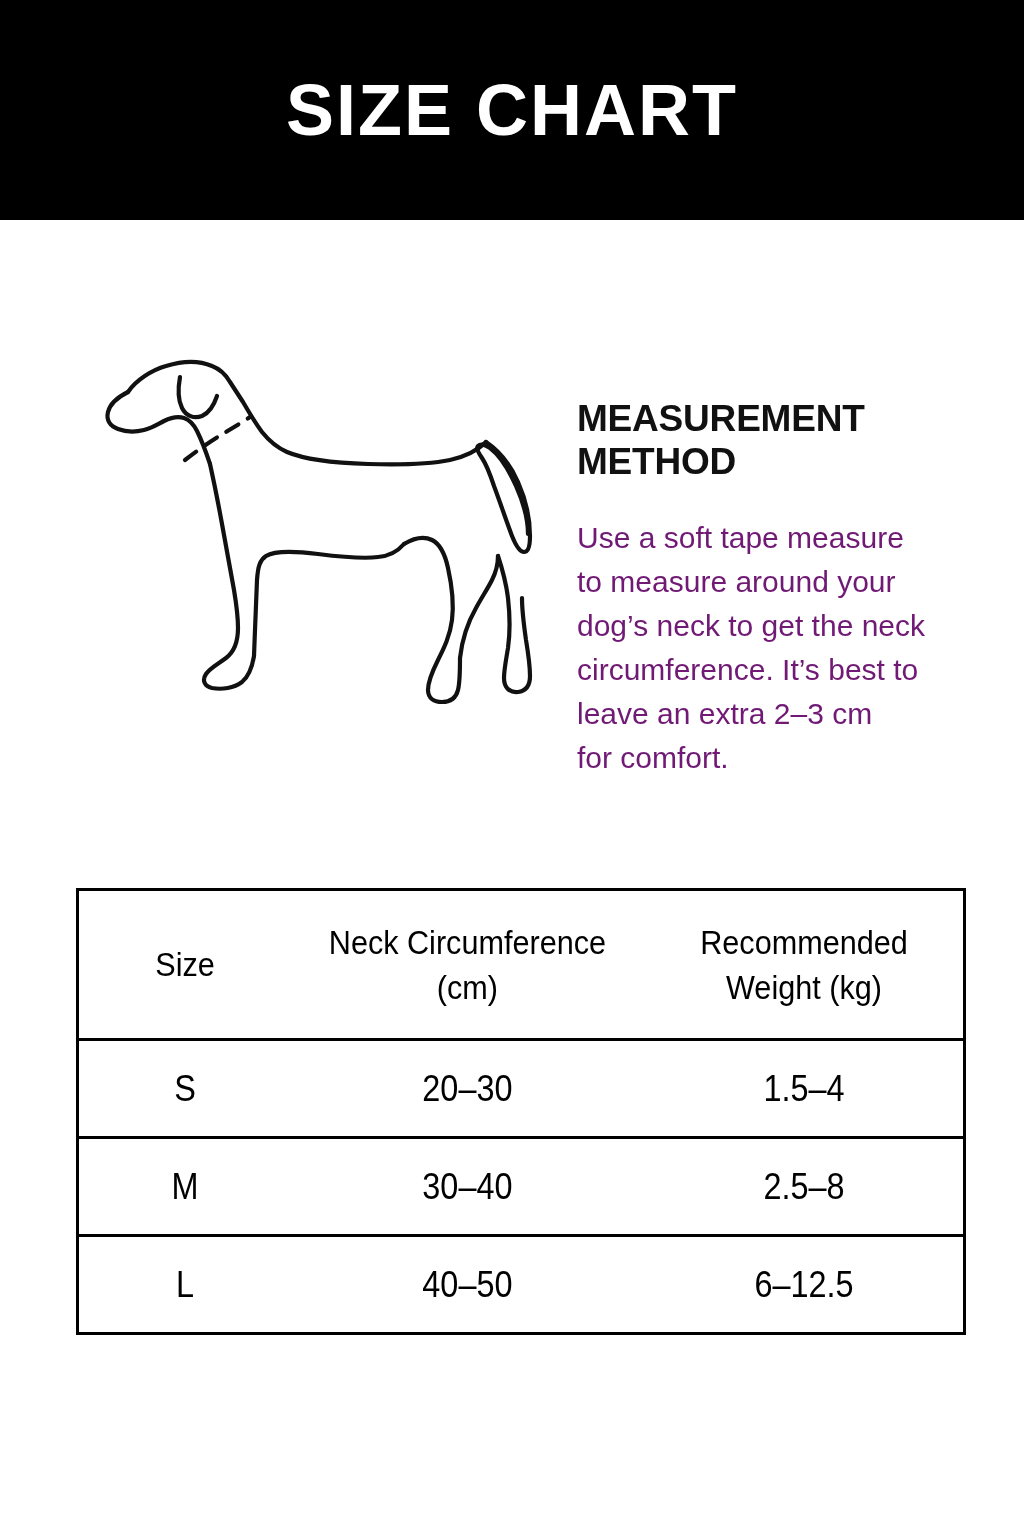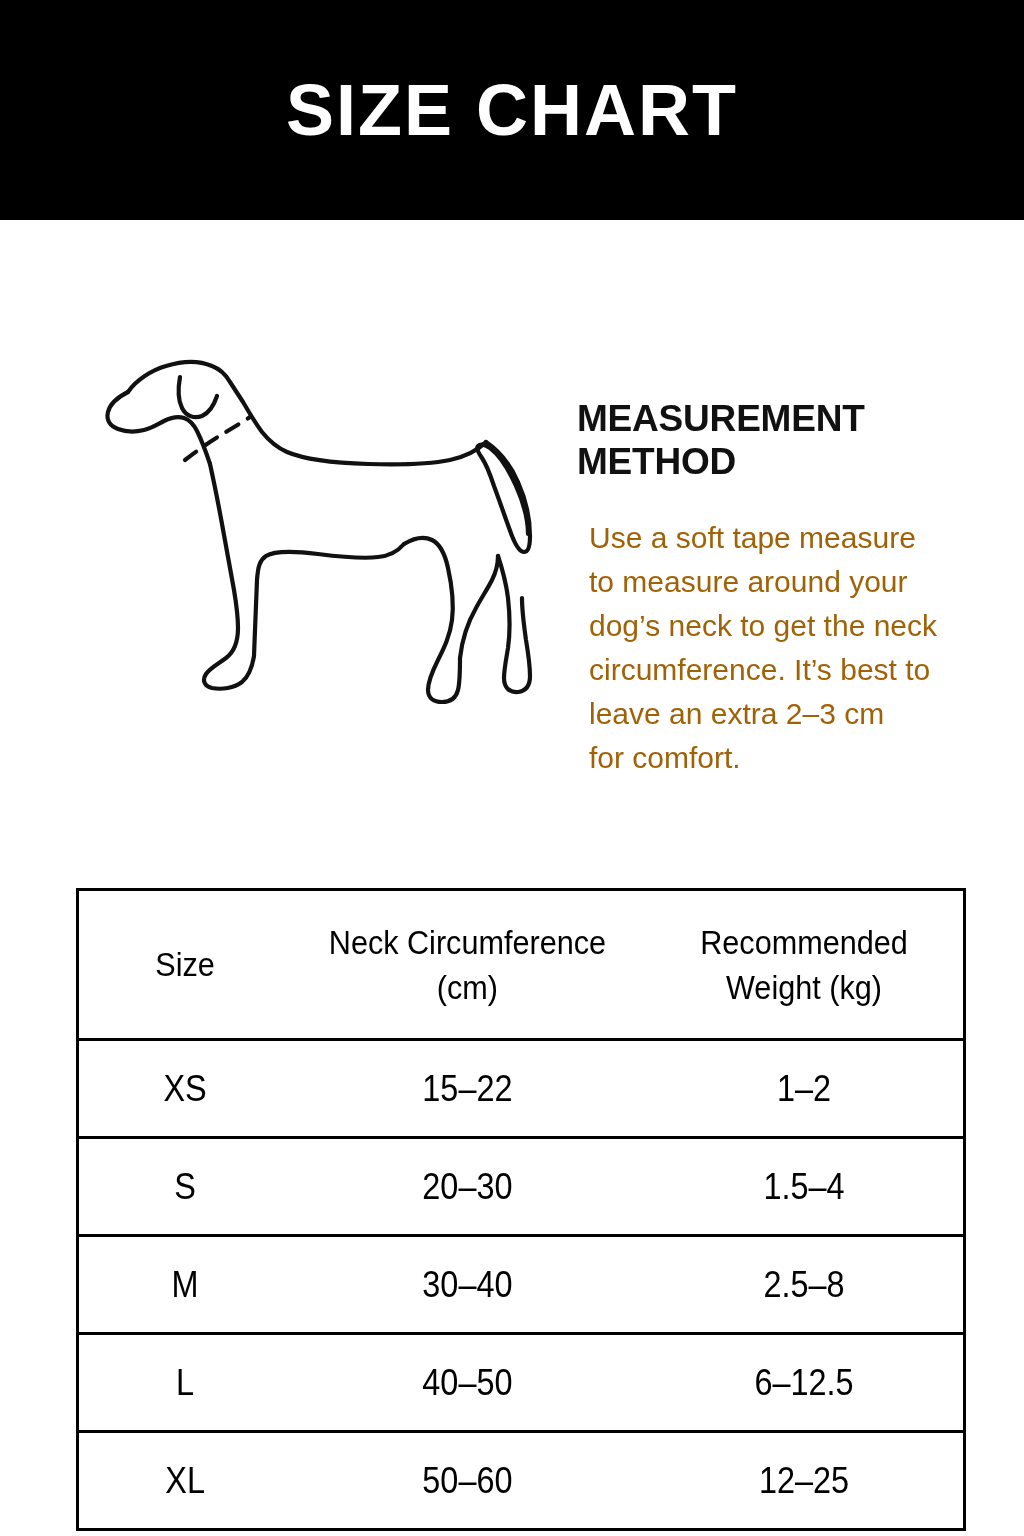--- a/index.html
+++ b/index.html
@@ -70,22 +70,22 @@
     letter-spacing: -0.2px;
     margin: 0 0 32px 0;
     color: #111111;
     white-space: pre-line;
   }
   .method-body {
     font-family: "Liberation Sans", sans-serif;
     font-weight: normal;
     font-size: 30px;
     line-height: 1.47;
-    margin: 12px;
-    color: #a16207;
+    margin: 0;
+    color: #701a75;
     white-space: pre-line;
   }
 
   
   .size-table-wrap {
     position: absolute;
     left: 76px;
     top: 888px;
     width: 890px;
   }
@@ -277,39 +277,29 @@
 (cm)</span>
         </th>
         <th>
           <span class="hdr">Recommended
 Weight (kg)</span>
         </th>
       </tr>
     </thead>
     <tbody>
       <tr>
-        <td>XS</td>
-        <td>15–22</td>
-        <td>1–2</td>
-      </tr>
-      <tr>
         <td>S</td>
         <td>20–30</td>
         <td>1.5–4</td>
       </tr>
       <tr>
         <td>M</td>
         <td>30–40</td>
         <td>2.5–8</td>
       </tr>
       <tr>
         <td>L</td>
         <td>40–50</td>
         <td>6–12.5</td>
       </tr>
-      <tr>
-        <td>XL</td>
-        <td>50–60</td>
-        <td>12–25</td>
-      </tr>
     </tbody>
   </table>
 </div>
 
 </body></html>

